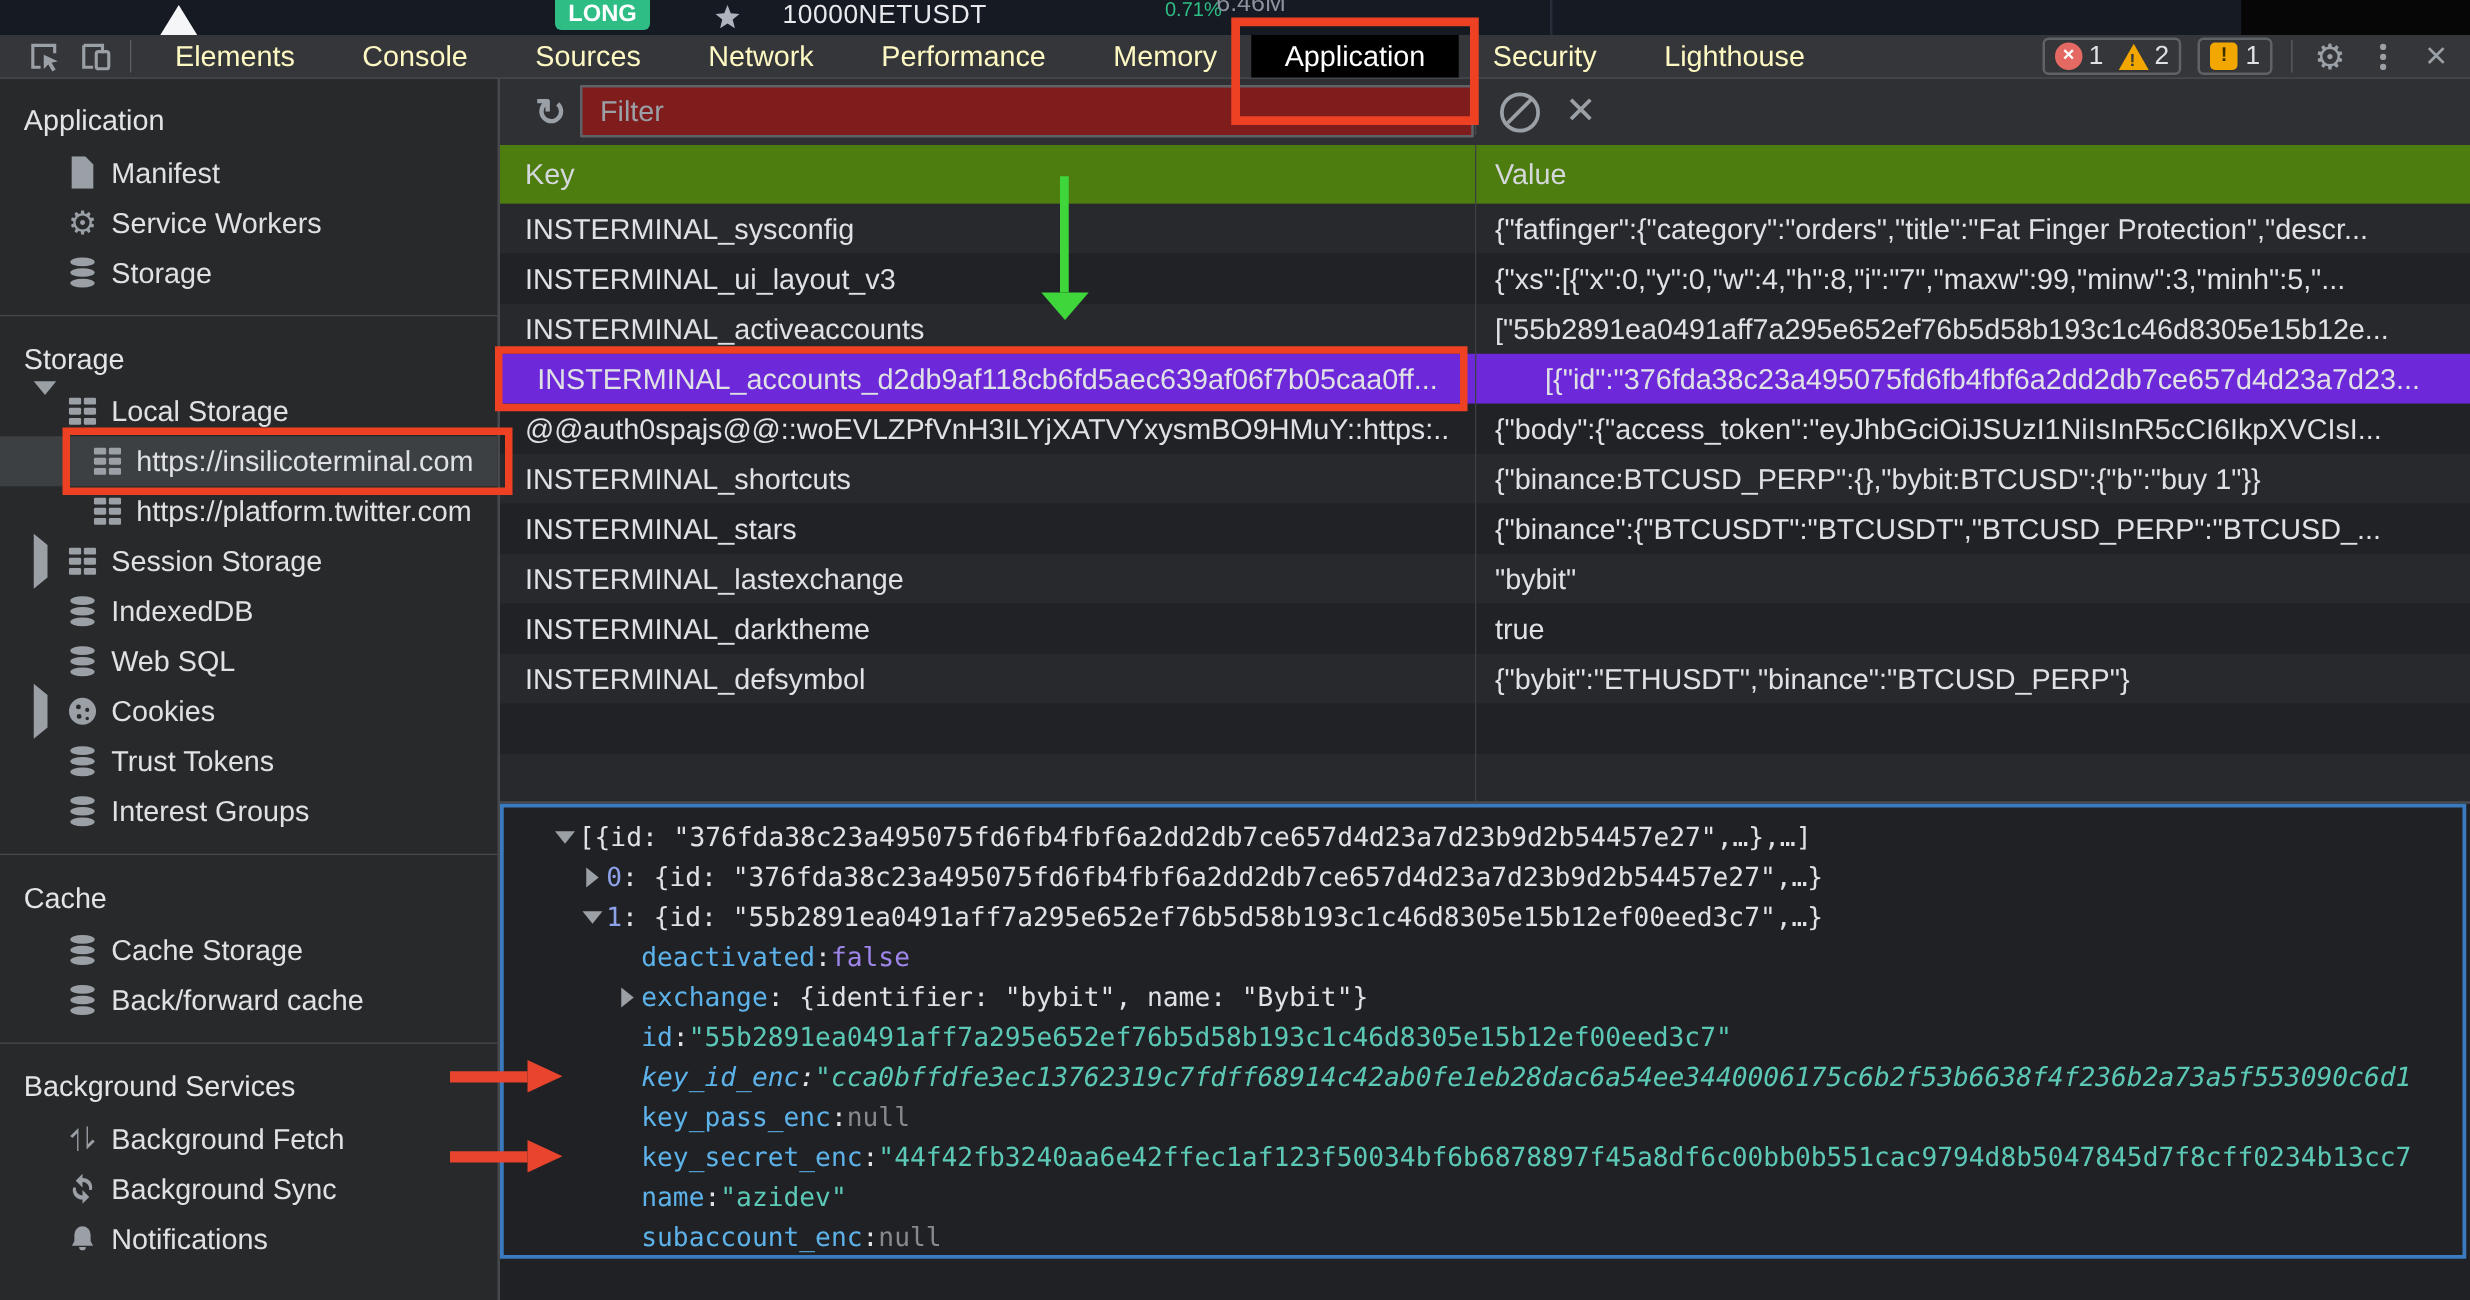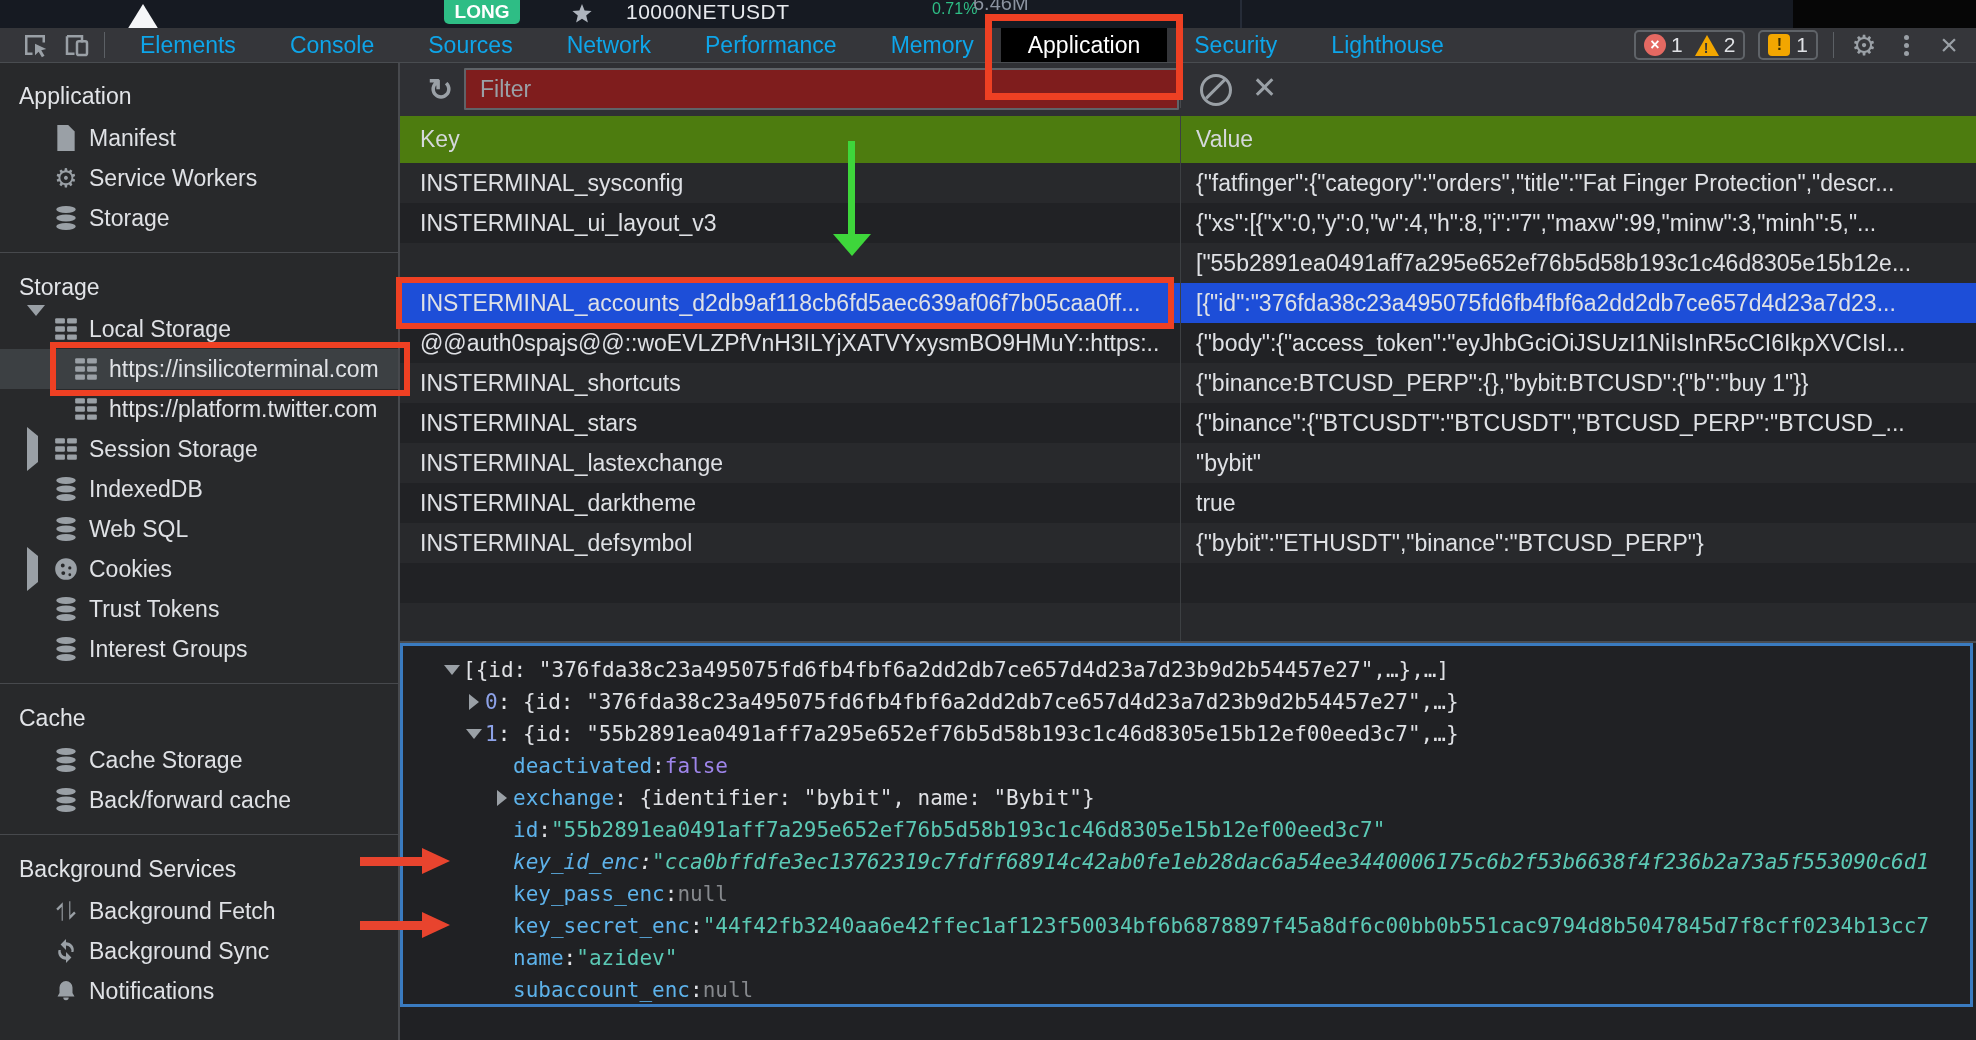--- a/index.html
+++ b/index.html
@@ -22,21 +22,21 @@
   
   .devtools{position:absolute;left:0;top:28px;width:1976px;height:1012px;background:#202124;}
 
   
   .tabbar{position:absolute;left:0;top:0;width:1976px;height:34px;background:#35363a;
     border-bottom:1px solid #494c50;display:flex;align-items:center;z-index:20;}
   .tb-icons{display:flex;align-items:center;margin-left:14px;}
   .tb-icon{width:42px;height:30px;display:flex;align-items:center;justify-content:center;color:#9aa0a6;}
   .tb-sep{width:1px;height:26px;background:#5c6065;margin:0 8px 0 6px;}
   .tabs{display:flex;height:34px;align-items:stretch;}
-  .tab{padding:0 27px;display:flex;align-items:center;font-size:23px;color:#0ea5e9;white-space:nowrap;}
+  .tab{padding:0 27px;display:flex;align-items:center;font-size:23px;color:#fef9c3;white-space:nowrap;}
   .tab.selected{background:#000;color:#fff;position:relative;}
   .tab.selected .tab-annot{position:absolute;left:-16px;right:-16px;top:-14px;bottom:-38px;
     border:7px solid #ee4023;z-index:40;pointer-events:none;}
   .tb-right{position:absolute;right:0;top:0;height:34px;display:flex;align-items:center;}
   .badge-group{display:flex;align-items:center;border:2px solid #5f6368;border-radius:5px;
     height:26px;padding:0 8px;margin-right:13px;font-size:21px;color:#dfe1e5;}
   .err-dot{width:22px;height:22px;border-radius:50%;background:#e46962;color:#fff;font-size:16px;
     text-align:center;line-height:22px;margin-right:5px;font-weight:bold;}
   .warn-tri{position:relative;width:0;height:0;border-left:12px solid transparent;border-right:12px solid transparent;
     border-bottom:21px solid #f2a600;margin:0 5px 0 12px;}
@@ -84,21 +84,21 @@
   .gh-key{position:absolute;left:20px;top:0;line-height:46px;}
   .gh-val{position:absolute;left:796px;top:0;line-height:46px;}
   .col-div{position:absolute;left:780px;top:54px;width:1px;height:525px;background:#3d4043;z-index:1;}
 
   .rows{position:absolute;left:0;top:101px;width:100%;}
   .row{position:relative;height:40px;font-size:23px;white-space:nowrap;}
   .row .k{position:absolute;left:20px;top:0;width:740px;overflow:hidden;line-height:40px;}
   .row .v{position:absolute;left:796px;top:0;right:0;overflow:hidden;line-height:40px;}
   .row.light{background:#28292c;}
   .row.dark{background:#212225;}
-  .row.selected{background:#1d4ed8;}
+  .row.selected{background:#6d28d9;text-align:center;}
   .row-annot{position:absolute;left:-4px;top:-6px;width:766px;height:40px;border:6px solid #ee4023;z-index:15;pointer-events:none;}
 
   .gap-stripe1{position:absolute;left:0;top:501px;width:100%;height:40px;background:#212225;}
   .gap-stripe2{position:absolute;left:0;top:541px;width:100%;height:38px;background:#28292c;}
   .panel-topline{position:absolute;left:0;top:579px;width:100%;height:2px;background:#494c50;}
 
   
   .preview{position:absolute;left:0;top:581px;width:1573px;height:364px;background:#202124;
     border:3px solid #3a7bc0;box-sizing:border-box;overflow:hidden;
     font-family:"DejaVu Sans Mono","Liberation Mono",monospace;font-size:21px;padding-left:28px;}
@@ -422,20 +422,21 @@
       <div class="rows" id="rows">
           <div class="row light">
             <span class="k">INSTERMINAL_sysconfig</span>
             <span class="v">{"fatfinger":{"category":"orders","title":"Fat Finger Protection","descr...</span>
           </div>
           <div class="row dark">
             <span class="k">INSTERMINAL_ui_layout_v3</span>
             <span class="v">{"xs":[{"x":0,"y":0,"w":4,"h":8,"i":"7","maxw":99,"minw":3,"minh":5,"...</span>
           </div>
           <div class="row light">
+            <span class="k">INSTERMINAL_activeaccounts</span>
             <span class="v">["55b2891ea0491aff7a295e652ef76b5d58b193c1c46d8305e15b12e...</span>
           </div>
           <div class="row selected">
             <span class="k">INSTERMINAL_accounts_d2db9af118cb6fd5aec639af06f7b05caa0ff...</span>
             <span class="v">[{"id":"376fda38c23a495075fd6fb4fbf6a2dd2db7ce657d4d23a7d23...</span>
             <div class="row-annot"></div>
           </div>
           <div class="row dark">
             <span class="k">@@auth0spajs@@::woEVLZPfVnH3ILYjXATVYxysmBO9HMuY::https:...</span>
             <span class="v">{"body":{"access_token":"eyJhbGciOiJSUzI1NiIsInR5cCI6IkpXVCIsI...</span>

